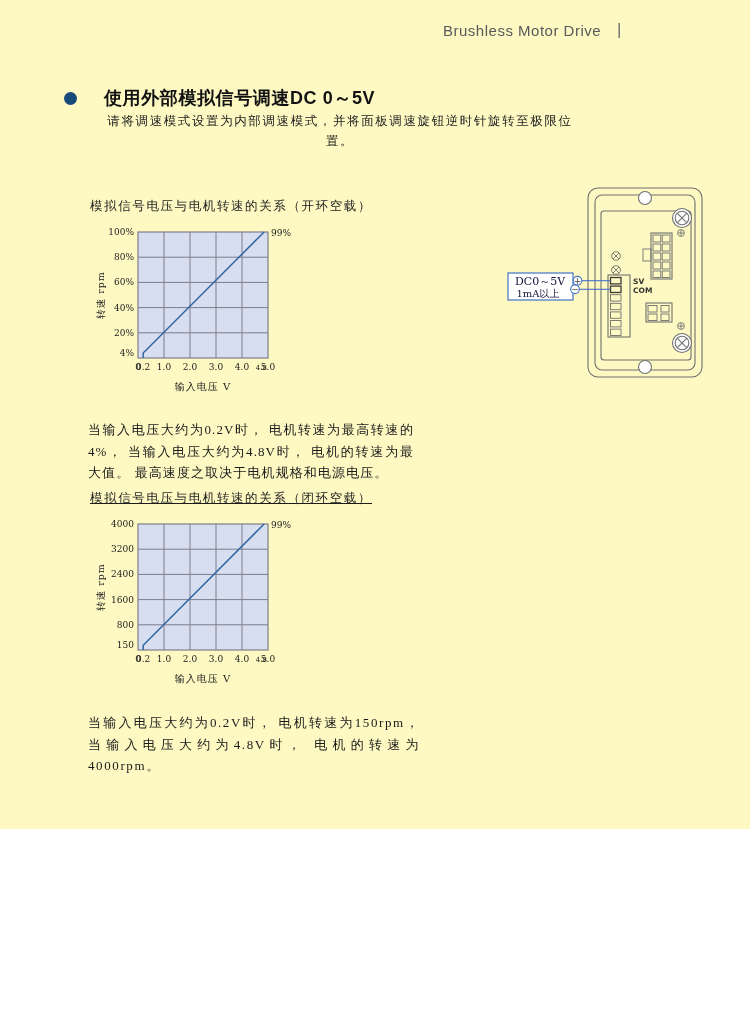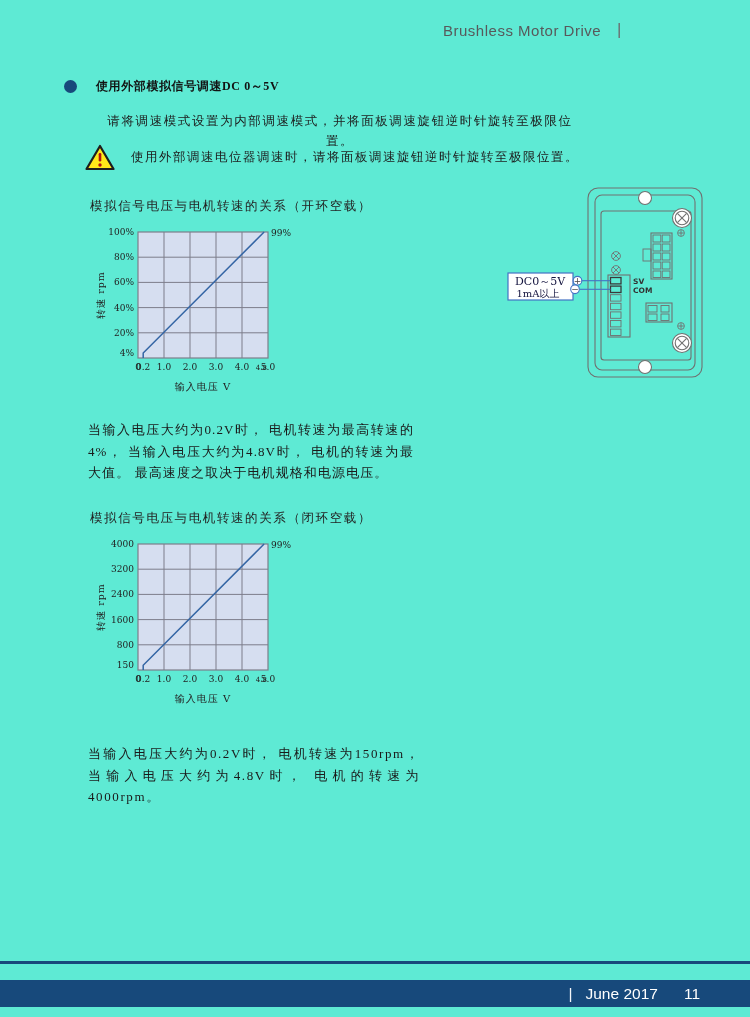--- a/index.html
+++ b/index.html
@@ -1,49 +1,49 @@
 <!DOCTYPE html>
 <html><head>
 <meta charset="utf-8">
 <style>
   html,body{margin:0;padding:0;background:#fff;}
-  .page{position:relative;width:750px;height:1017px;background:#5eead4;overflow:hidden;
+  .page{position:relative;width:750px;height:829px;background:#fef9c3;overflow:hidden;
         font-family:"Liberation Serif","DejaVu Serif",serif;color:#1c1c1c;}
 
   
   .header{position:absolute;top:20px;right:128px;display:flex;align-items:center;gap:16px;
           font-family:"Liberation Sans","DejaVu Sans",sans-serif;font-size:15px;color:#58595b;letter-spacing:.5px;}
   .header .sep{color:#6d6e70;font-size:17px;}
 
   
   .section-heading{position:absolute;left:64px;top:70px;display:flex;align-items:center;gap:11px;}
   .bullet{width:13px;height:13px;border-radius:50%;background:#17497b;flex:0 0 auto;}
-  .section-heading h1{margin:8px;font-family:Liberation Serif, serif;
-          font-size:12px;font-weight:bold;color:#121212;letter-spacing:.6px;}
+  .section-heading h1{margin:16px;font-family:Liberation Sans, sans-serif;
+          font-size:18px;font-weight:bold;color:#121212;letter-spacing:.6px;}
 
   .intro{position:absolute;left:105px;top:98px;width:470px;font-size:12.5px;letter-spacing:1.6px;line-height:20px;text-align:center;}
 
   
   .warning{position:absolute;left:85px;top:144px;display:flex;align-items:center;gap:16px;}
   .warning .wtext{font-size:12.5px;letter-spacing:1.5px;}
 
   
   .chart-block{position:absolute;left:90px;}
   .chart-block.c1{top:198px;text-align:center;}
-  .chart-block.c2{top:510px;}
+  .chart-block.c2{top:490px;text-decoration:underline;}
   .chart-title{font-size:12.5px;letter-spacing:1.6px;color:#222;margin:0 0 7px 0;}
   .chart-svg{display:block;}
 
   
   .device-svg{position:absolute;left:505px;top:185px;}
 
   
   .body-para{position:absolute;left:88px;font-size:13px;line-height:21.5px;text-align:justify;color:#1a1a1a;margin-top:16px;}
   .p1{top:403px;width:326px;letter-spacing:1.1px;}
-  .p2{top:727px;width:332px;letter-spacing:1.6px;}
+  .p2{top:696px;width:332px;letter-spacing:1.6px;}
 
   
   .footer-line{position:absolute;left:0;top:961px;width:750px;height:3px;background:#17497b;}
   .footer-bar{position:absolute;left:0;top:980px;width:750px;height:27px;background:#17497b;color:#fff;
               display:flex;align-items:center;justify-content:flex-end;padding-right:0;
               font-family:"Liberation Sans","DejaVu Sans",sans-serif;font-size:15.5px;}
   .footer-bar .fsep{margin-right:13px;font-weight:300;opacity:.95;}
   .footer-bar .fpage{margin-left:26px;margin-right:50px;}
 
   svg text{font-family:"DejaVu Serif","Liberation Serif",serif;}
@@ -59,28 +59,20 @@
     <span class="sep">|</span>
   </div>
 
   <div class="section-heading">
     <span class="bullet"></span>
     <h1>使用外部模拟信号调速DC 0～5V</h1>
   </div>
 
   <p class="intro">请将调速模式设置为内部调速模式，并将面板调速旋钮逆时针旋转至极限位置。</p>
 
-  <div class="warning">
-    <svg width="30" height="27" viewBox="0 0 30 27">
-      <polygon points="15,2 28.5,25 1.5,25" fill="#ffe81a" stroke="#1e1e1e" stroke-width="2.2" stroke-linejoin="round"></polygon>
-      <rect x="13.7" y="9" width="2.6" height="8.5" rx="1.2" fill="#b01212"></rect>
-      <circle cx="15" cy="21" r="1.7" fill="#b01212"></circle>
-    </svg>
-    <span class="wtext">使用外部调速电位器调速时，请将面板调速旋钮逆时针旋转至极限位置。</span>
-  </div>
 
   <div class="chart-block c1">
     <p class="chart-title">模拟信号电压与电机转速的关系（开环空载）</p>
     <svg class="chart-svg" width="215" height="172" viewBox="0 0 215 172">
         <rect x="48" y="10" width="130" height="126" fill="#d6def0"></rect>
         <line x1="74" y1="10" x2="74" y2="136" stroke="#7d7d8a" stroke-width="1"></line>
         <line x1="100" y1="10" x2="100" y2="136" stroke="#7d7d8a" stroke-width="1"></line>
         <line x1="126" y1="10" x2="126" y2="136" stroke="#7d7d8a" stroke-width="1"></line>
         <line x1="152" y1="10" x2="152" y2="136" stroke="#7d7d8a" stroke-width="1"></line>
         <line x1="48" y1="110.8" x2="178" y2="110.8" stroke="#7d7d8a" stroke-width="1"></line>

